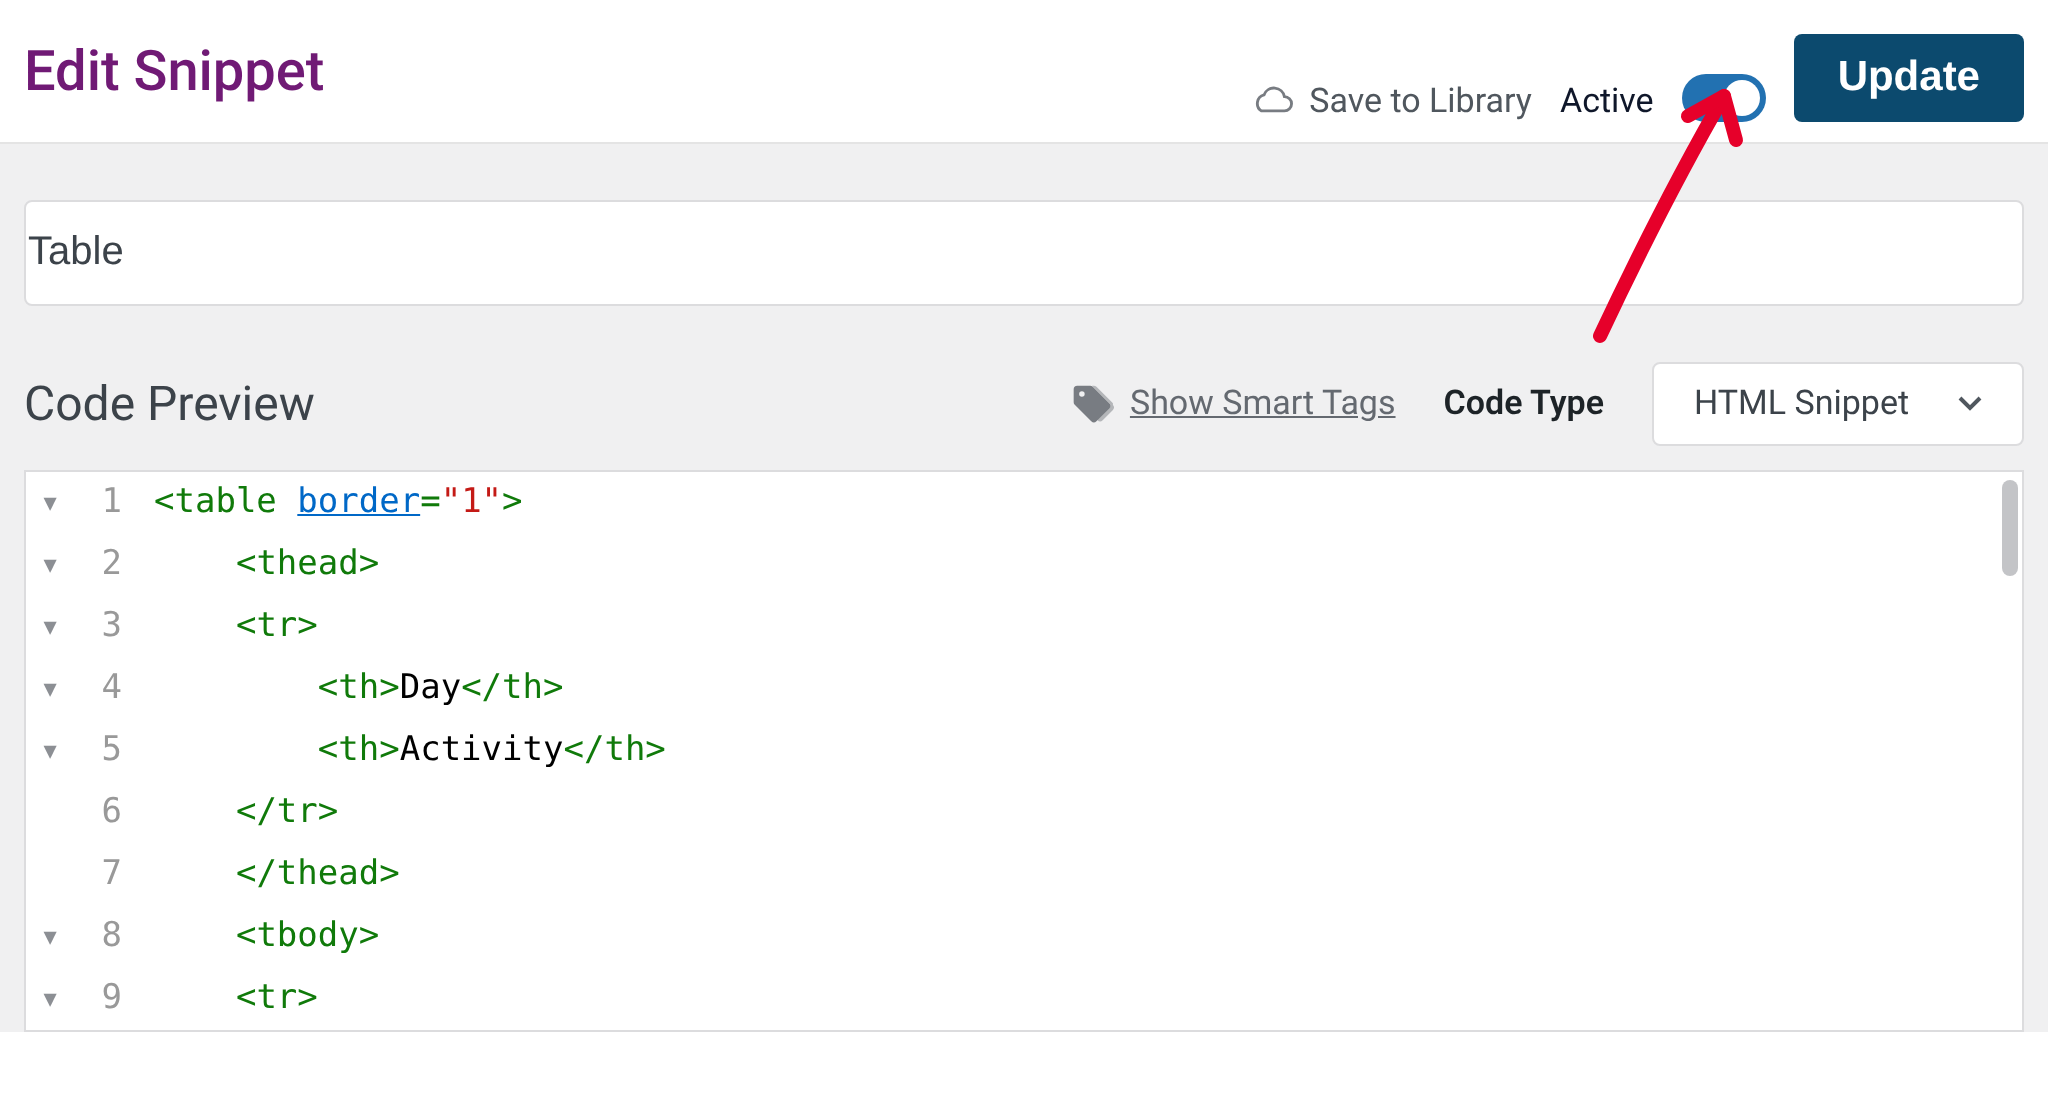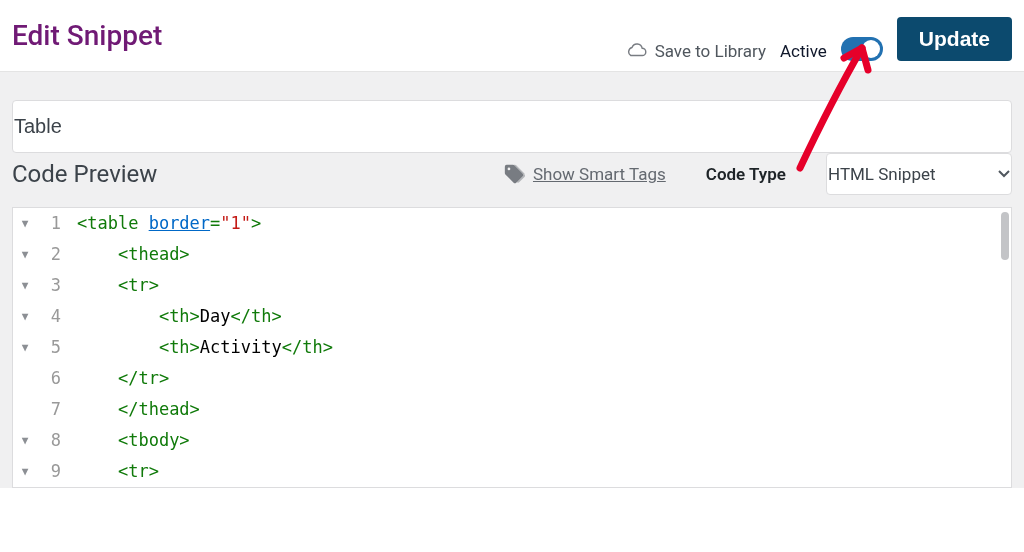--- a/index.html
+++ b/index.html
@@ -82,31 +82,32 @@
       font-size: 20px;
       color: #3c434a;
       border: 1px solid #dcdcde;
       border-radius: 4px;
       background: #fff;
     }
     .preview-header {
       display: flex;
       justify-content: space-between;
       align-items: center;
+      margin-top: 28px;
       margin-bottom: 12px;
     }
     .preview-title {
       font-size: 24px;
       color: #3c434a;
       font-weight: 400;
     }
     .preview-controls {
       display: flex;
       align-items: center;
-      gap: 40px;
+      gap: 24px;
     }
     .smart-tags {
       display: flex;
       align-items: center;
       gap: 8px;
       color: #646970;
       font-size: 17px;
       text-decoration: underline;
       cursor: pointer;
     }
@@ -119,21 +120,21 @@
       font-weight: 600;
       color: #1d2327;
     }
     .code-type-select {
       display: flex;
       align-items: center;
       justify-content: space-between;
       background: #fff;
       border: 1px solid #dcdcde;
       border-radius: 4px;
-      padding: 10px 1px;
+      padding: 10px 20px;
       font-size: 17px;
       color: #3c434a;
       width: 186px;
       cursor: pointer;
     }
     .chevron {
       width: 12px;
       height: 8px;
     }
     .code-editor {

